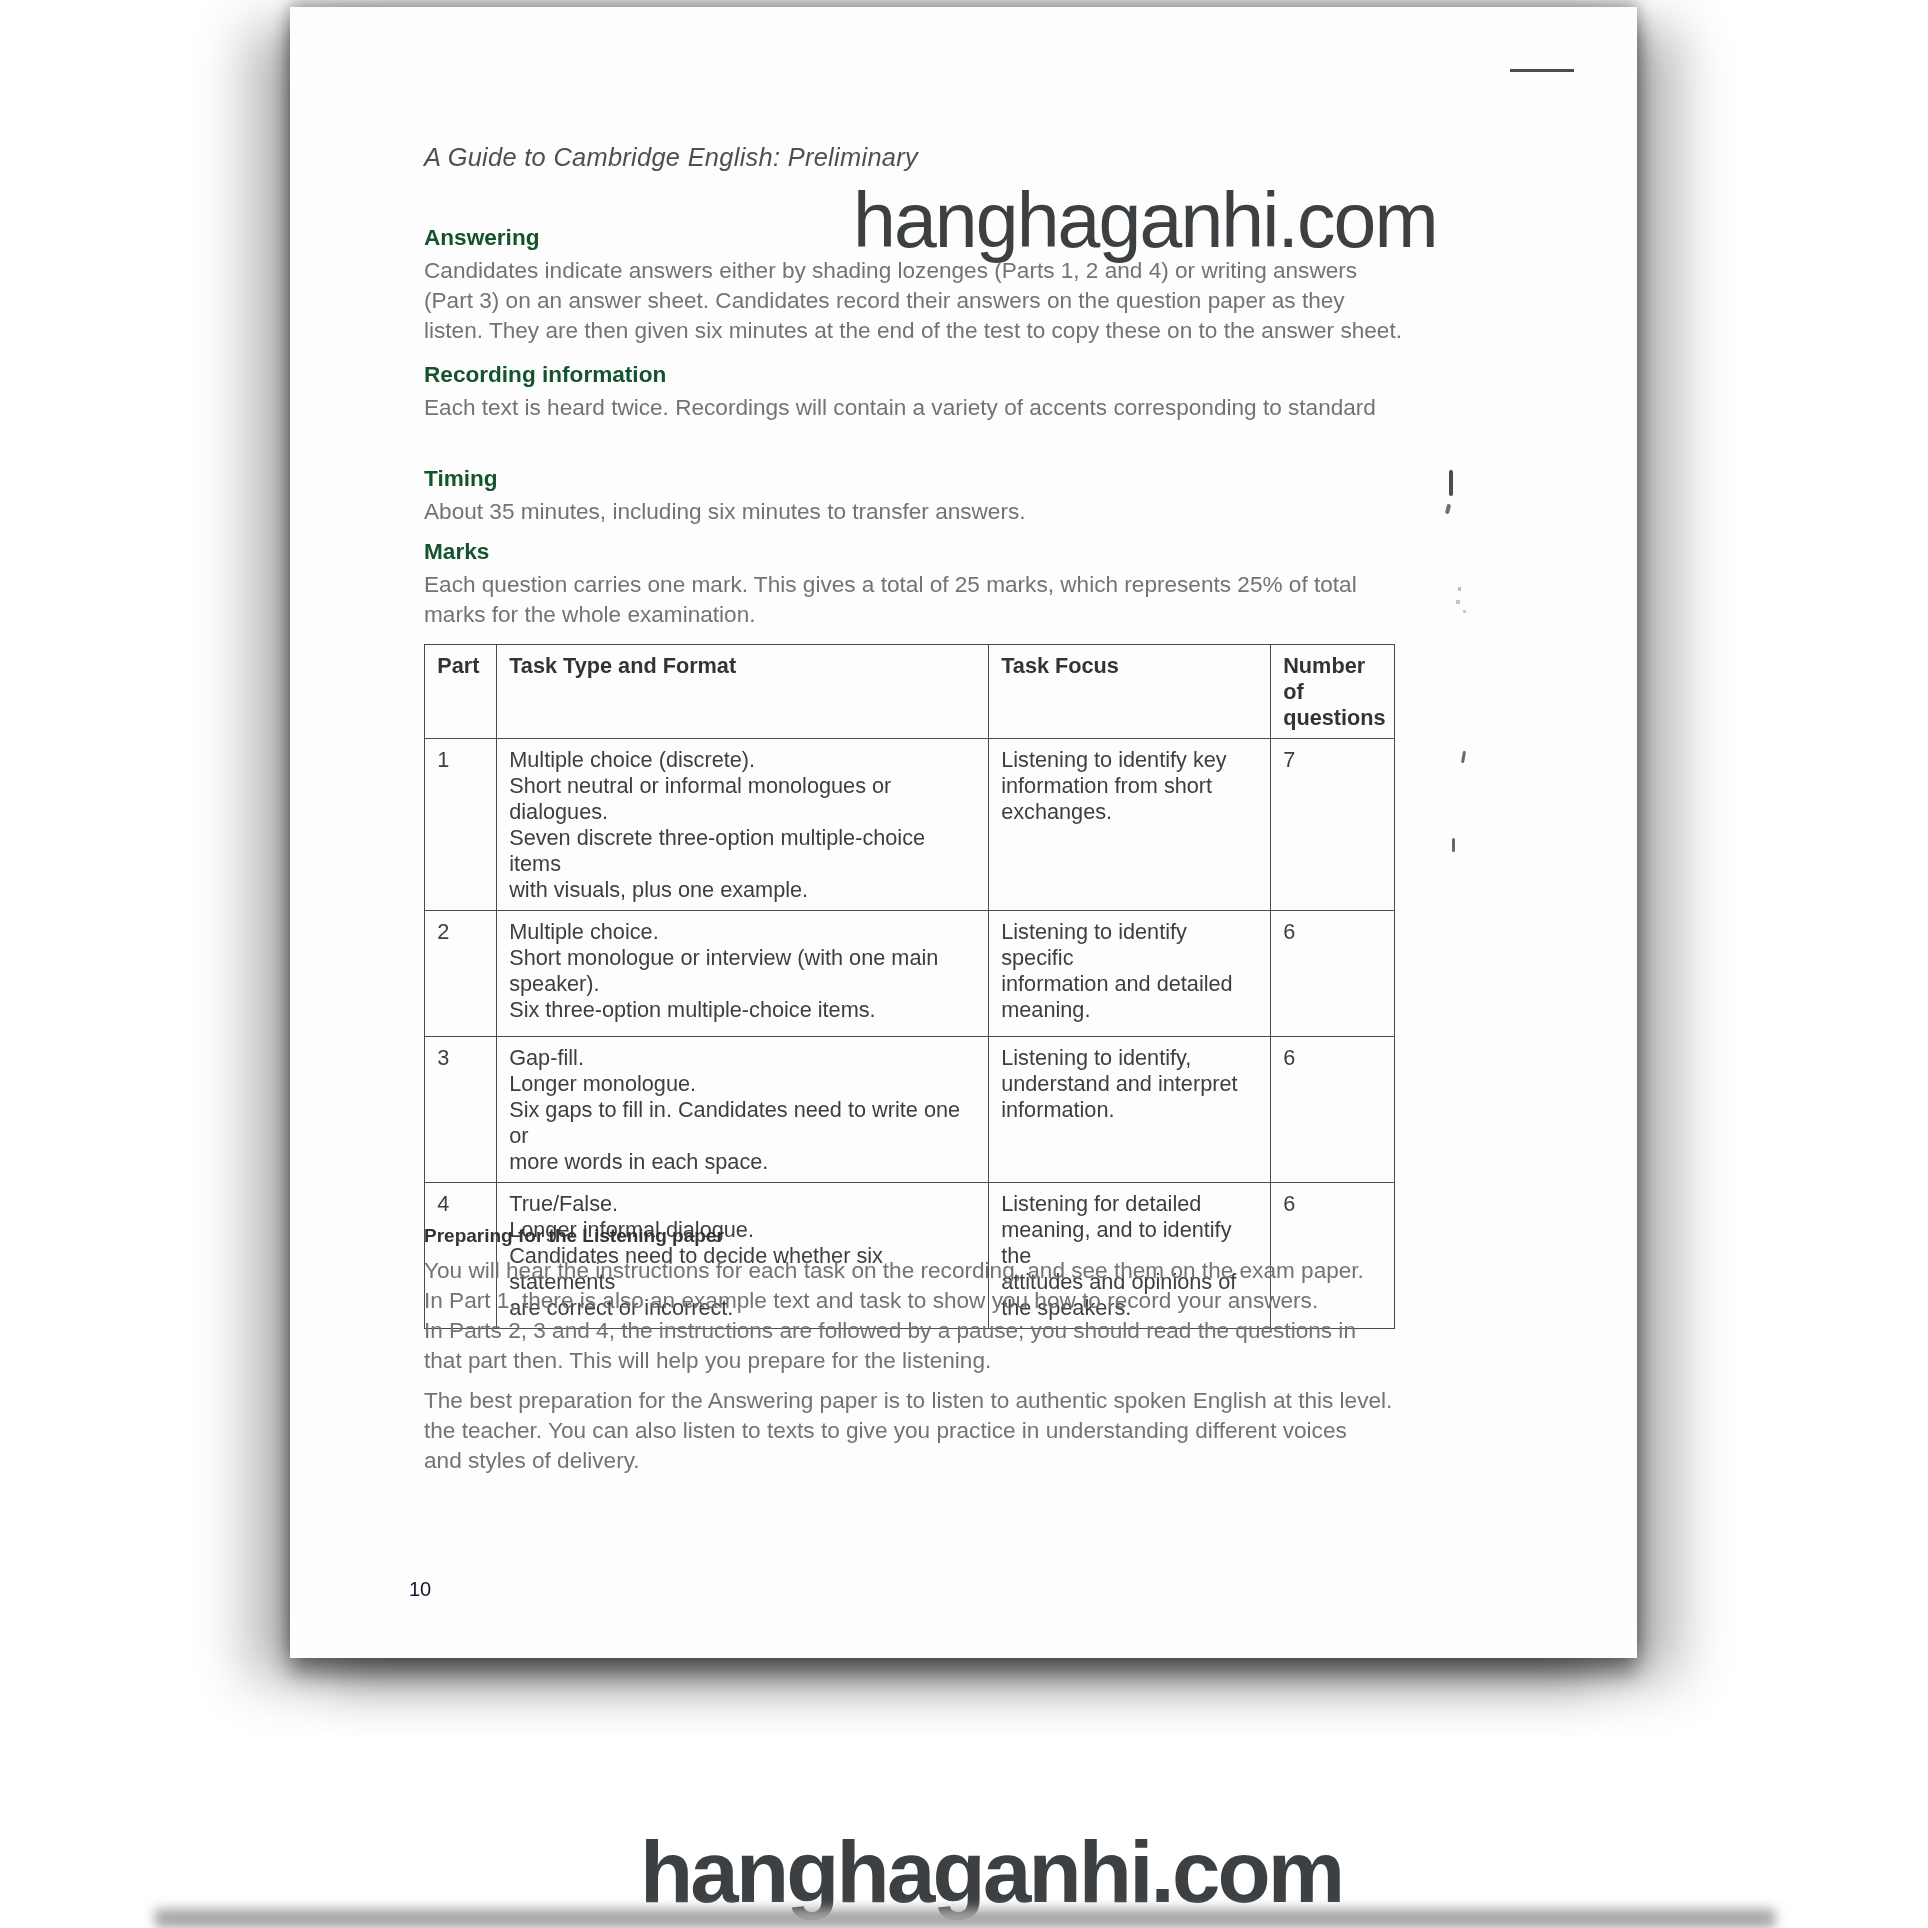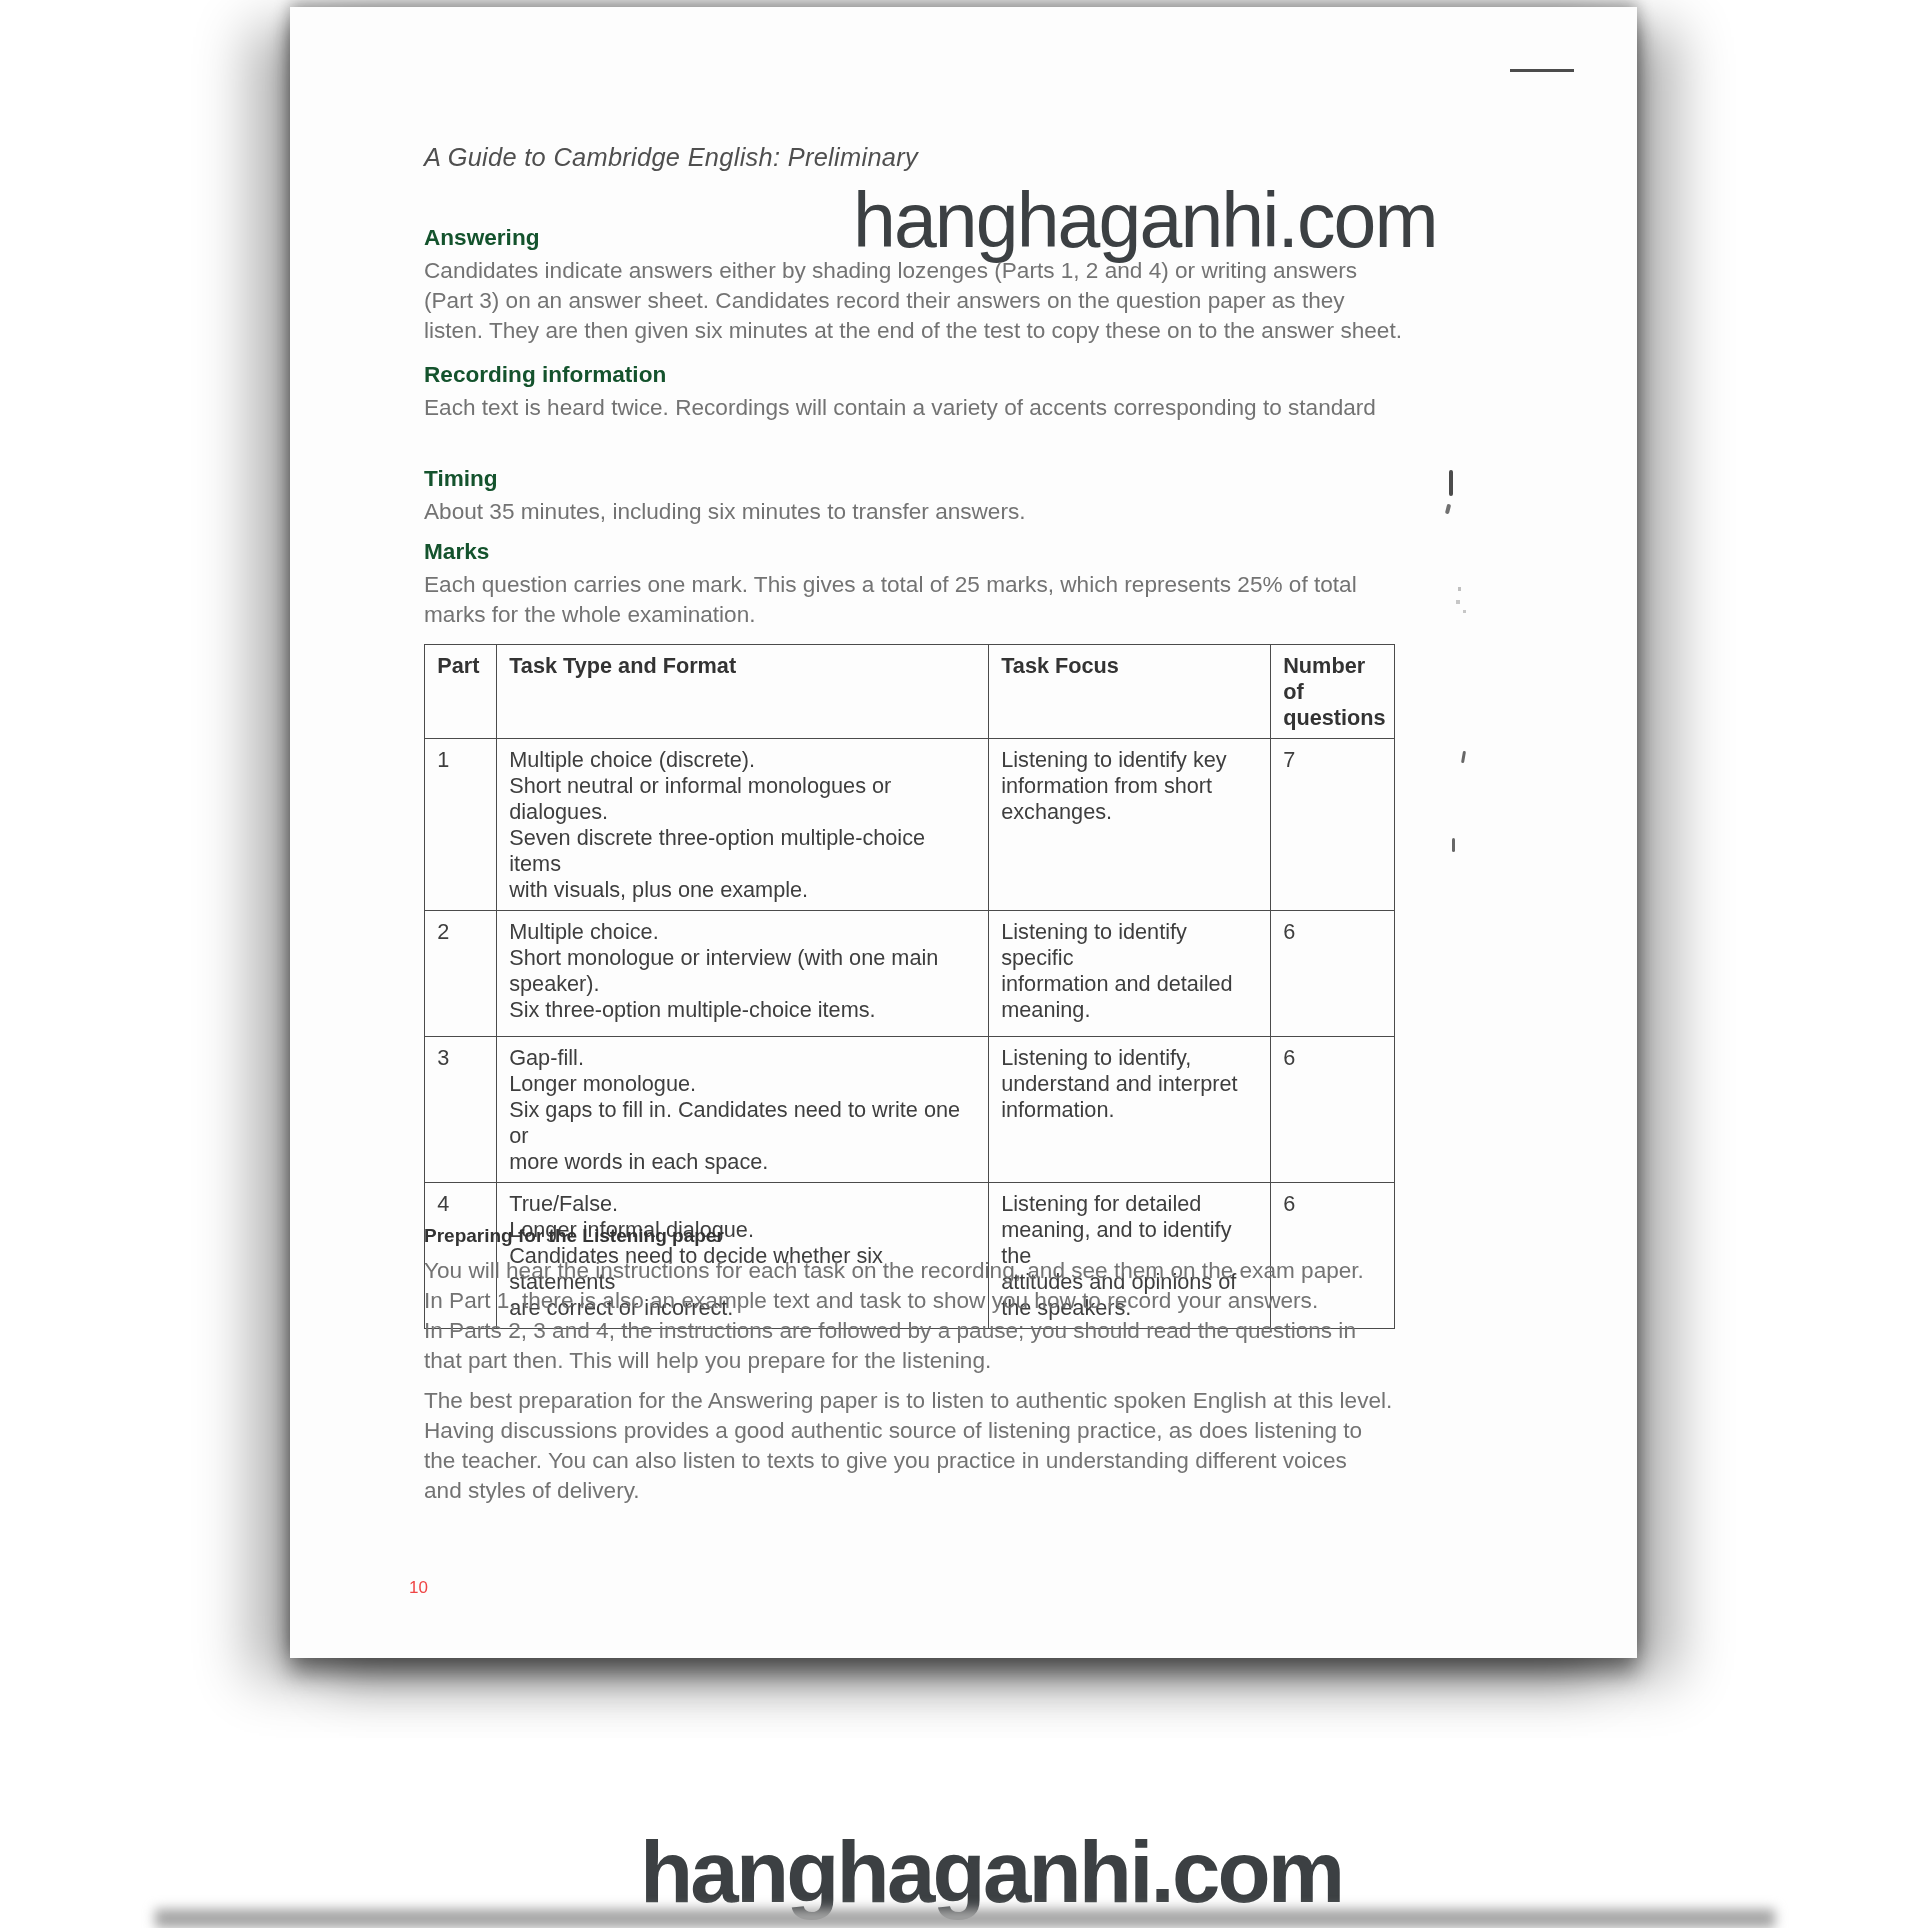--- a/index.html
+++ b/index.html
@@ -29,21 +29,21 @@
     table-layout:fixed;}
   table.marks col.c1{width:72px;} table.marks col.c2{width:492px;}
   table.marks col.c3{width:282px;} table.marks col.c4{width:124px;}
   table.marks th,table.marks td{border:1.9px solid #4b4b4b;vertical-align:top;text-align:left;
     padding:7.5px 9.4px 7.5px 12.2px;font-size:21.7px;line-height:26px;color:#3e3e3e;}
   table.marks th{font-weight:bold;color:#333;height:66px;box-sizing:border-box;}
   tr.r1 td{height:118px;} tr.r2 td{height:110px;} tr.r3 td{height:115px;} tr.r4 td{height:117px;}
   .sub-h{position:absolute;left:134px;top:1218px;font-size:19px;font-weight:bold;color:#333;}
   .prep{position:absolute;left:134px;width:1026px;}
   .prep1{top:1249px;} .prep2{top:1379px;}
-  .pagenum{position:absolute;left:119px;top:1571px;font-size:17px;color:#ef4444;}
+  .pagenum{position:absolute;left:119px;top:1571px;font-size:20px;color:#0f172a;}
   .artifact{position:absolute;background:#4c4c4c;}
   .a-line{left:1220px;top:62px;width:64px;height:2.8px;}
   .a-tick1{left:1159px;top:463px;width:3.8px;height:26px;border-radius:1.9px;}
   .a-tick2{left:1156px;top:497px;width:3.8px;height:10.4px;border-radius:1.9px;transform:rotate(14deg);opacity:.8;}
   .a-dot1{left:1168px;top:580px;width:2.8px;height:3.8px;opacity:.35;}
   .a-dot2{left:1166px;top:593px;width:3.8px;height:3.8px;opacity:.3;}
   .a-dot3{left:1173px;top:603px;width:2.8px;height:2.8px;opacity:.3;}
   .a-apos{left:1172px;top:744px;width:2.8px;height:12.2px;border-radius:1.9px;opacity:.85;transform:rotate(10deg);}
   .a-tick3{left:1162px;top:831px;width:2.8px;height:14px;border-radius:1.9px;opacity:.85;}
 </style>
@@ -167,21 +167,20 @@
 
   <div class="sub-h">Preparing for the Listening paper</div>
   <div class="prep prep1" id="prep1">
       <div class="body-line">You will hear the instructions for each task on the recording, and see them on the exam paper.</div>
       <div class="body-line">In Part 1, there is also an example text and task to show you how to record your answers.</div>
       <div class="body-line">In Parts 2, 3 and 4, the instructions are followed by a pause; you should read the questions in</div>
       <div class="body-line">that part then. This will help you prepare for the listening.</div>
     </div>
   <div class="prep prep2" id="prep2">
       <div class="body-line">The best preparation for the Answering paper is to listen to authentic spoken English at this level.</div>
-      <div class="body-line">Having discussions provides a good authentic source of listening practice, as does listening to</div>
       <div class="body-line">the teacher. You can also listen to texts to give you practice in understanding different voices</div>
       <div class="body-line">and styles of delivery.</div>
     </div>
 
   <div class="pagenum">10</div>
   <div class="wm wm-bottom">hanghaganhi.com</div>
 
   <div class="artifact a-line"></div>
   <div class="artifact a-tick1"></div>
   <div class="artifact a-tick2"></div>

